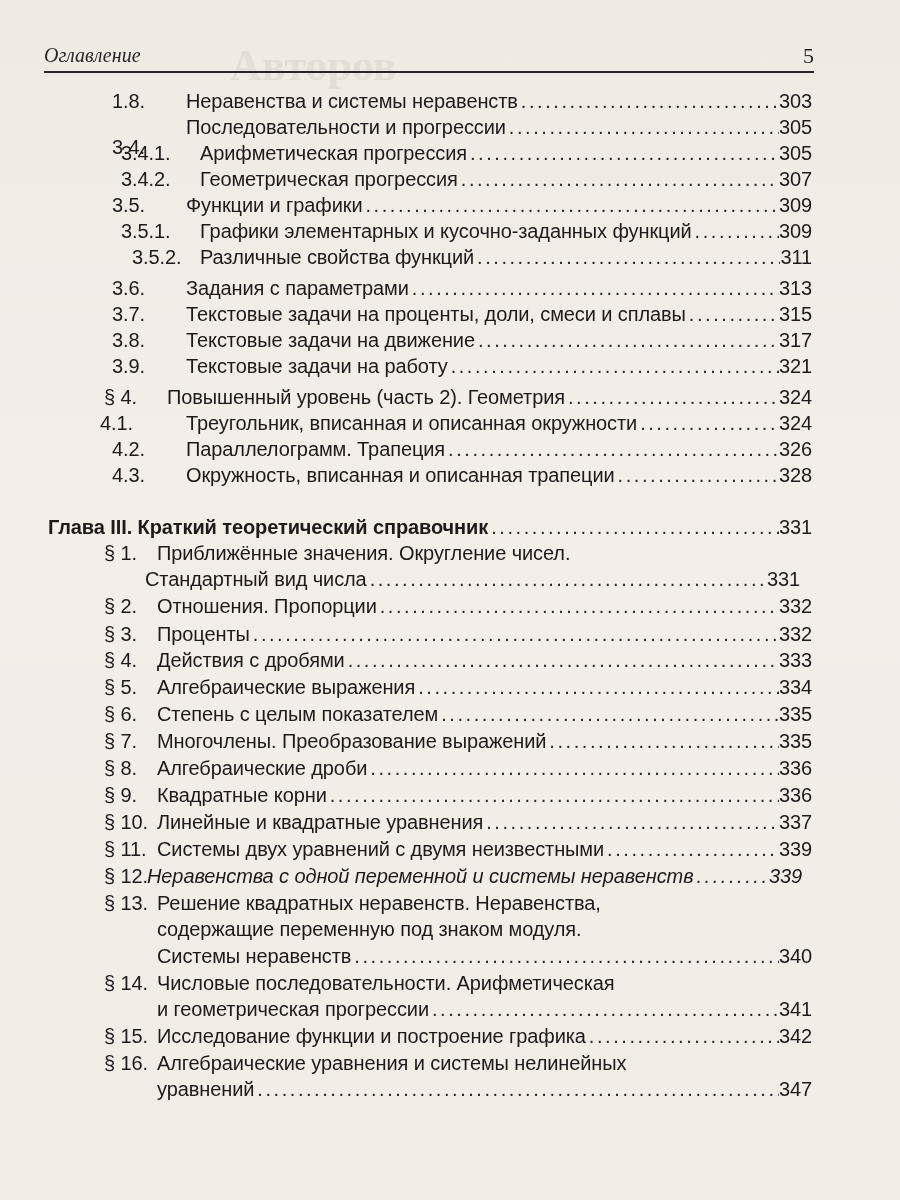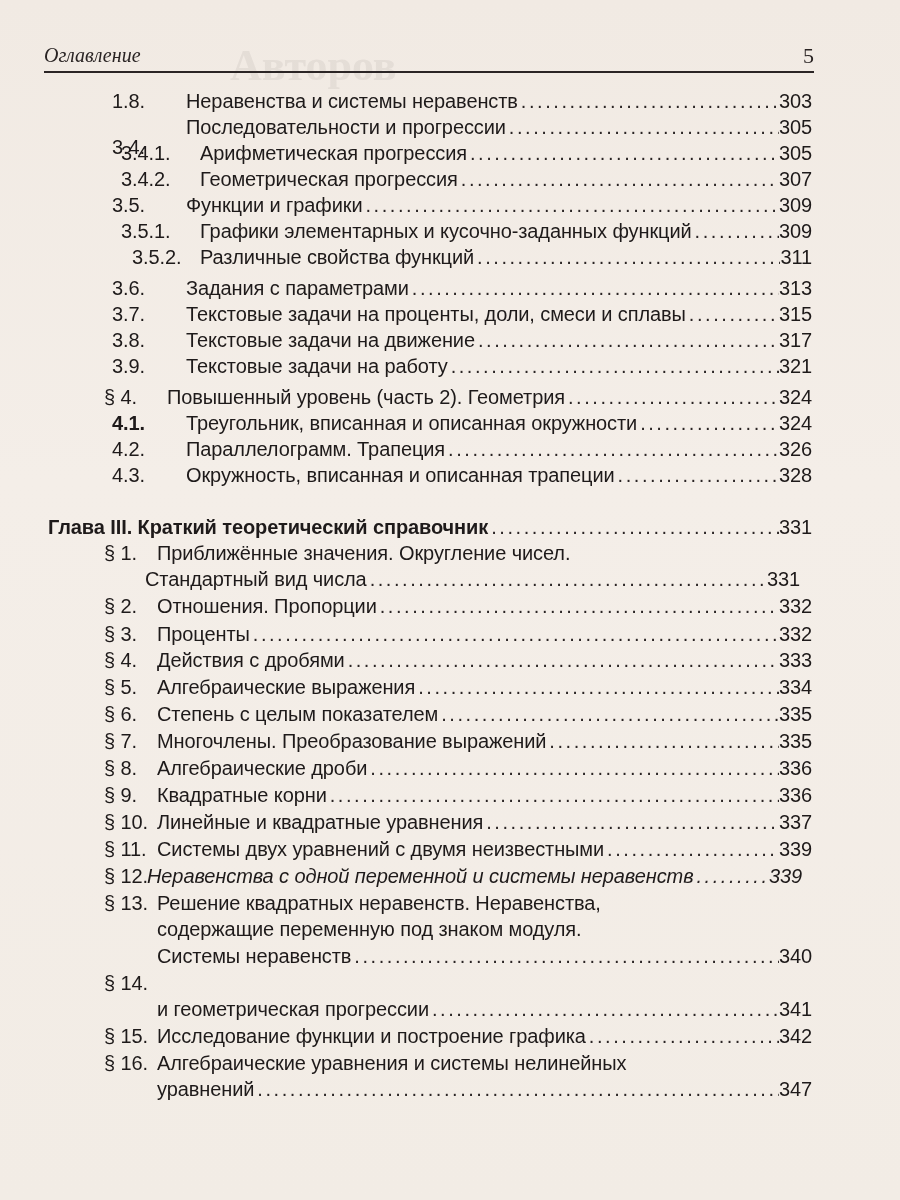--- a/index.html
+++ b/index.html
@@ -228,21 +228,21 @@
     <div class="row" style="top:384px;left:0;width:900px;">
       <span class="num" style="left:104px;">§ 4.</span>
       <div class="line" style="left:167px;width:645px;">
         <span class="text">Повышенный уровень (часть 2). Геометрия</span>
         <span class="dots"></span>
         <span class="pg">324</span>
       </div>
     </div>
 
     <div class="row" style="top:410px;left:0;width:900px;">
-      <span class="num" style="left:112px;font-weight:bold;">4.1.</span>
+      <span class="num" style="left:100px;">4.1.</span>
       <div class="line" style="left:186px;width:626px;">
         <span class="text">Треугольник, вписанная и описанная окружности</span>
         <span class="dots"></span>
         <span class="pg">324</span>
       </div>
     </div>
 
     <div class="row" style="top:436px;left:0;width:900px;">
       <span class="num" style="left:112px;">4.2.</span>
       <div class="line" style="left:186px;width:626px;">
@@ -396,20 +396,23 @@
     <div class="row" style="top:943px;left:0;width:900px;">
       <div class="line" style="left:157px;width:655px;">
         <span class="text">Системы неравенств</span>
         <span class="dots"></span>
         <span class="pg">340</span>
       </div>
     </div>
 
     <div class="row" style="top:970px;left:0;width:900px;">
       <span class="num" style="left:104px;">§ 14.</span>
+      <div class="line" style="left:157px;width:655px;">
+        <span class="text">Числовые последовательности. Арифметическая</span>
+      </div>
     </div>
     <div class="row" style="top:996px;left:0;width:900px;">
       <div class="line" style="left:157px;width:655px;">
         <span class="text">и геометрическая прогрессии</span>
         <span class="dots"></span>
         <span class="pg">341</span>
       </div>
     </div>
 
     <div class="row" style="top:1023px;left:0;width:900px;">

